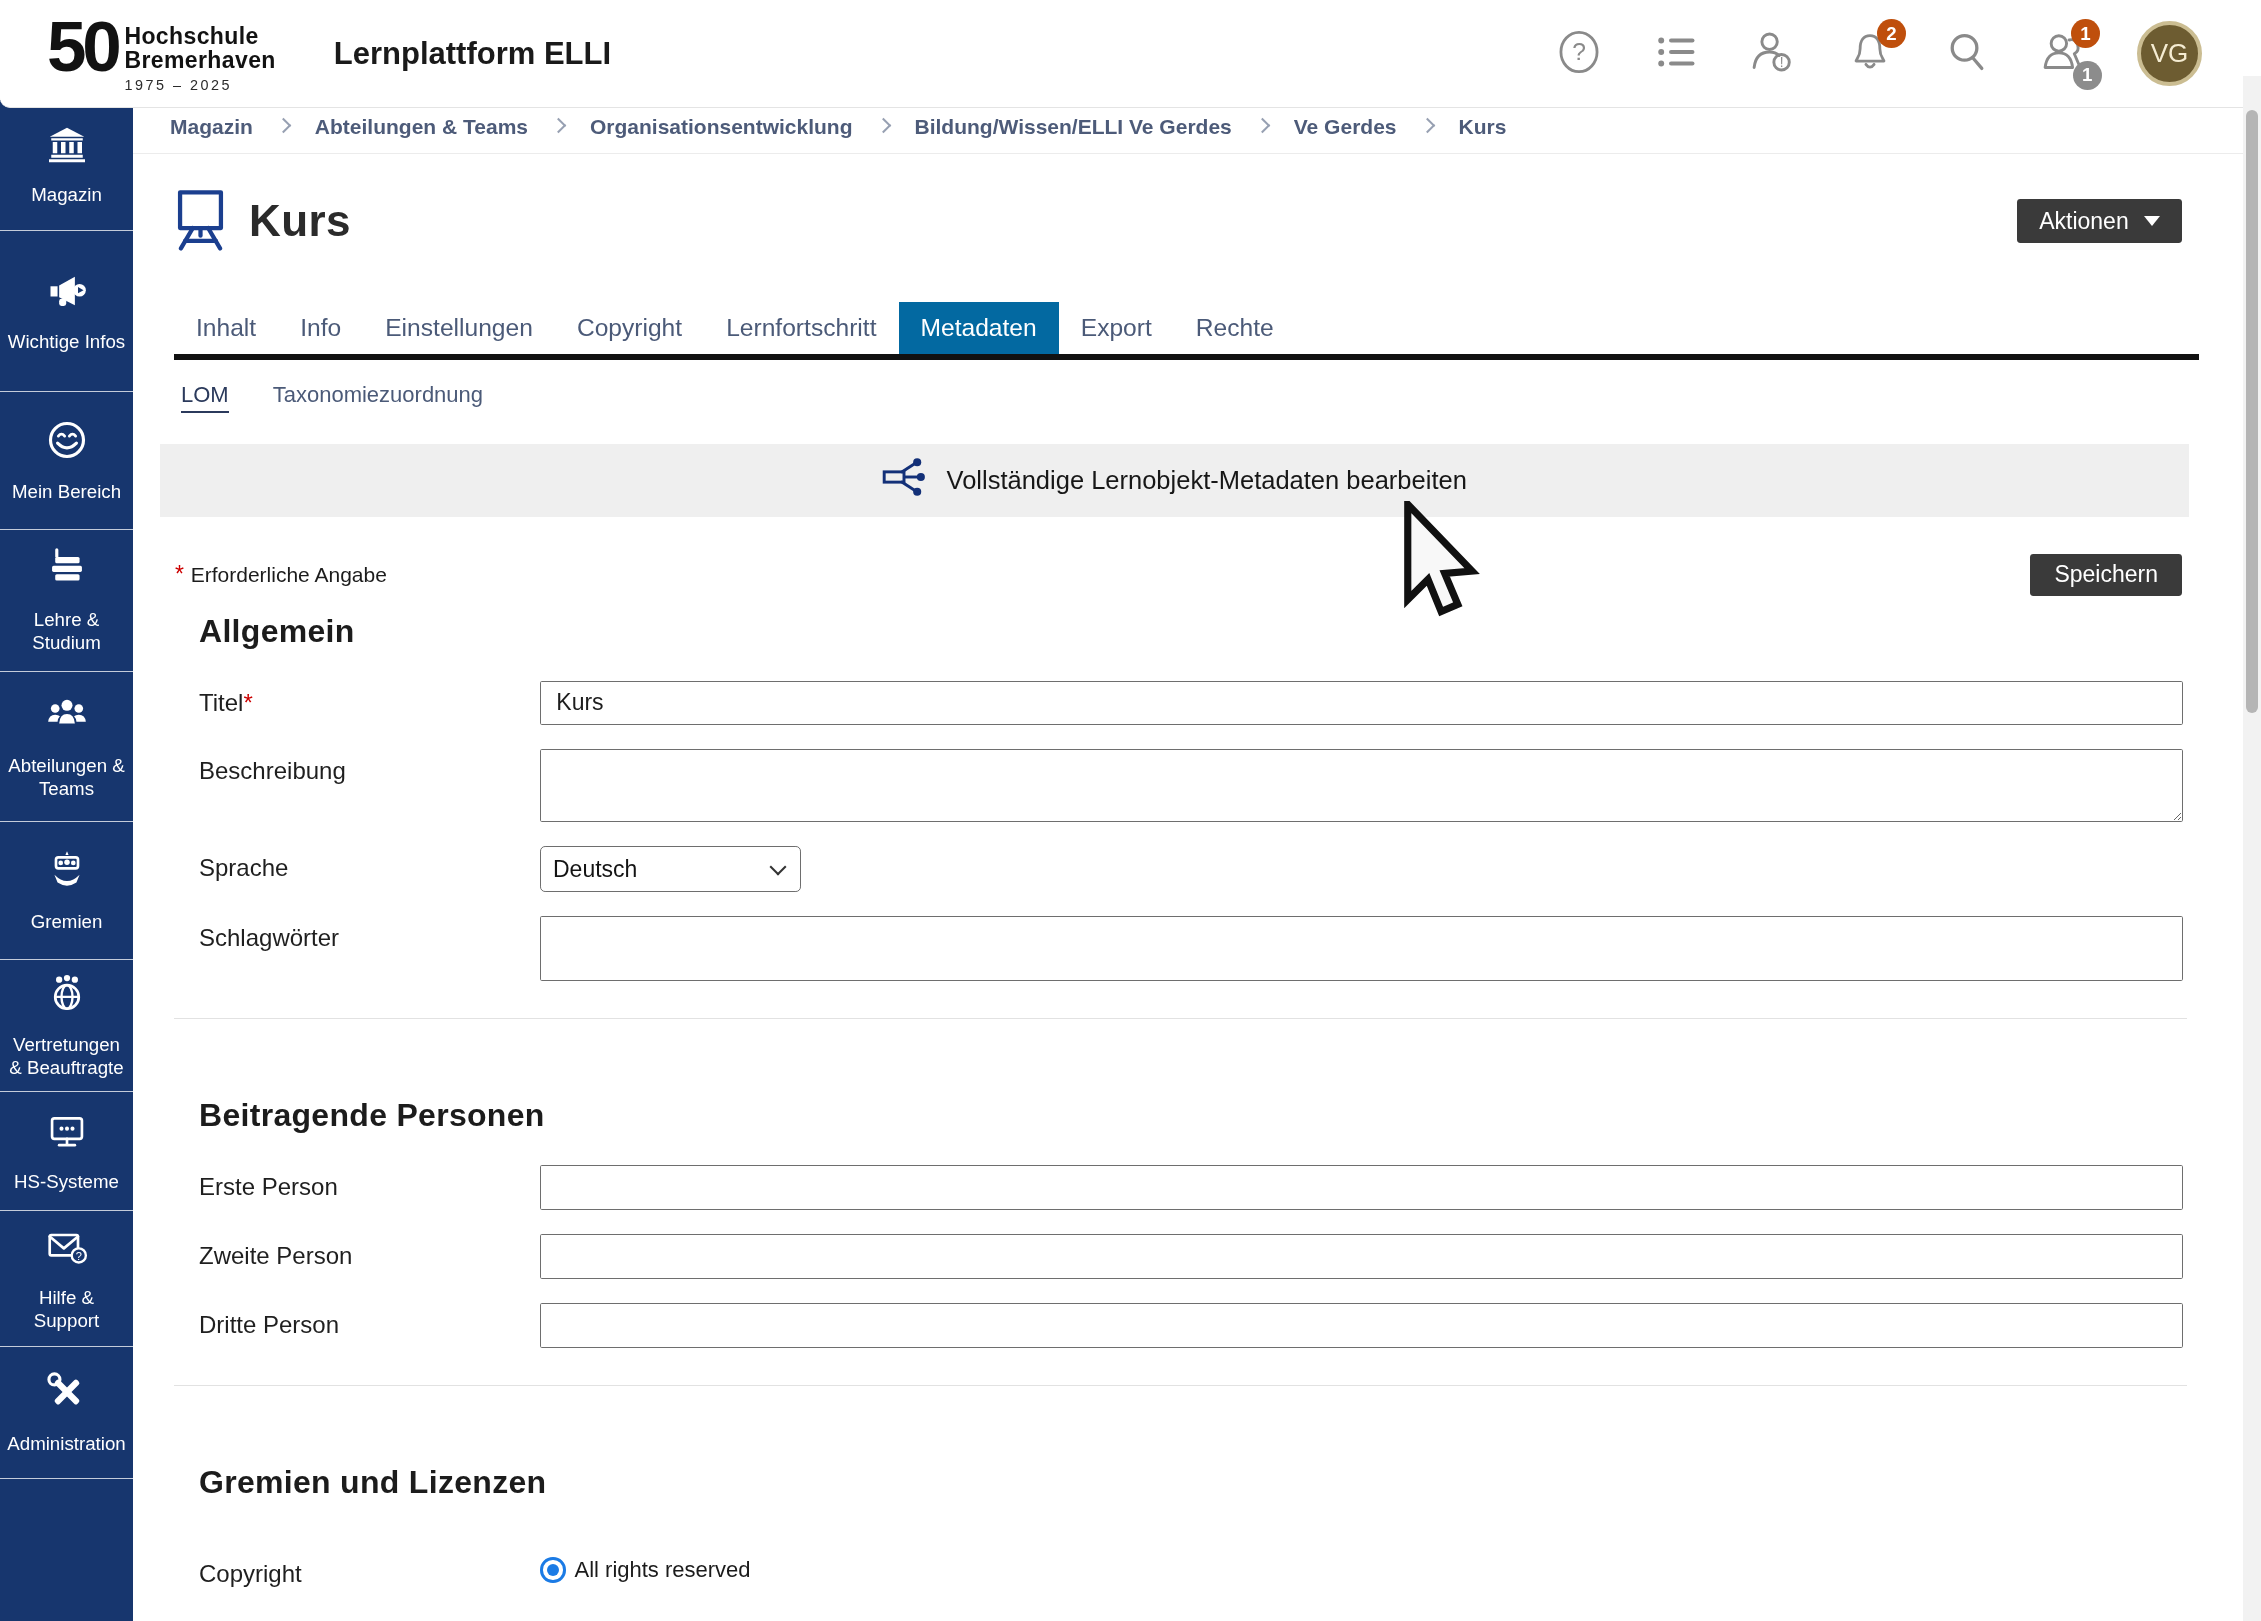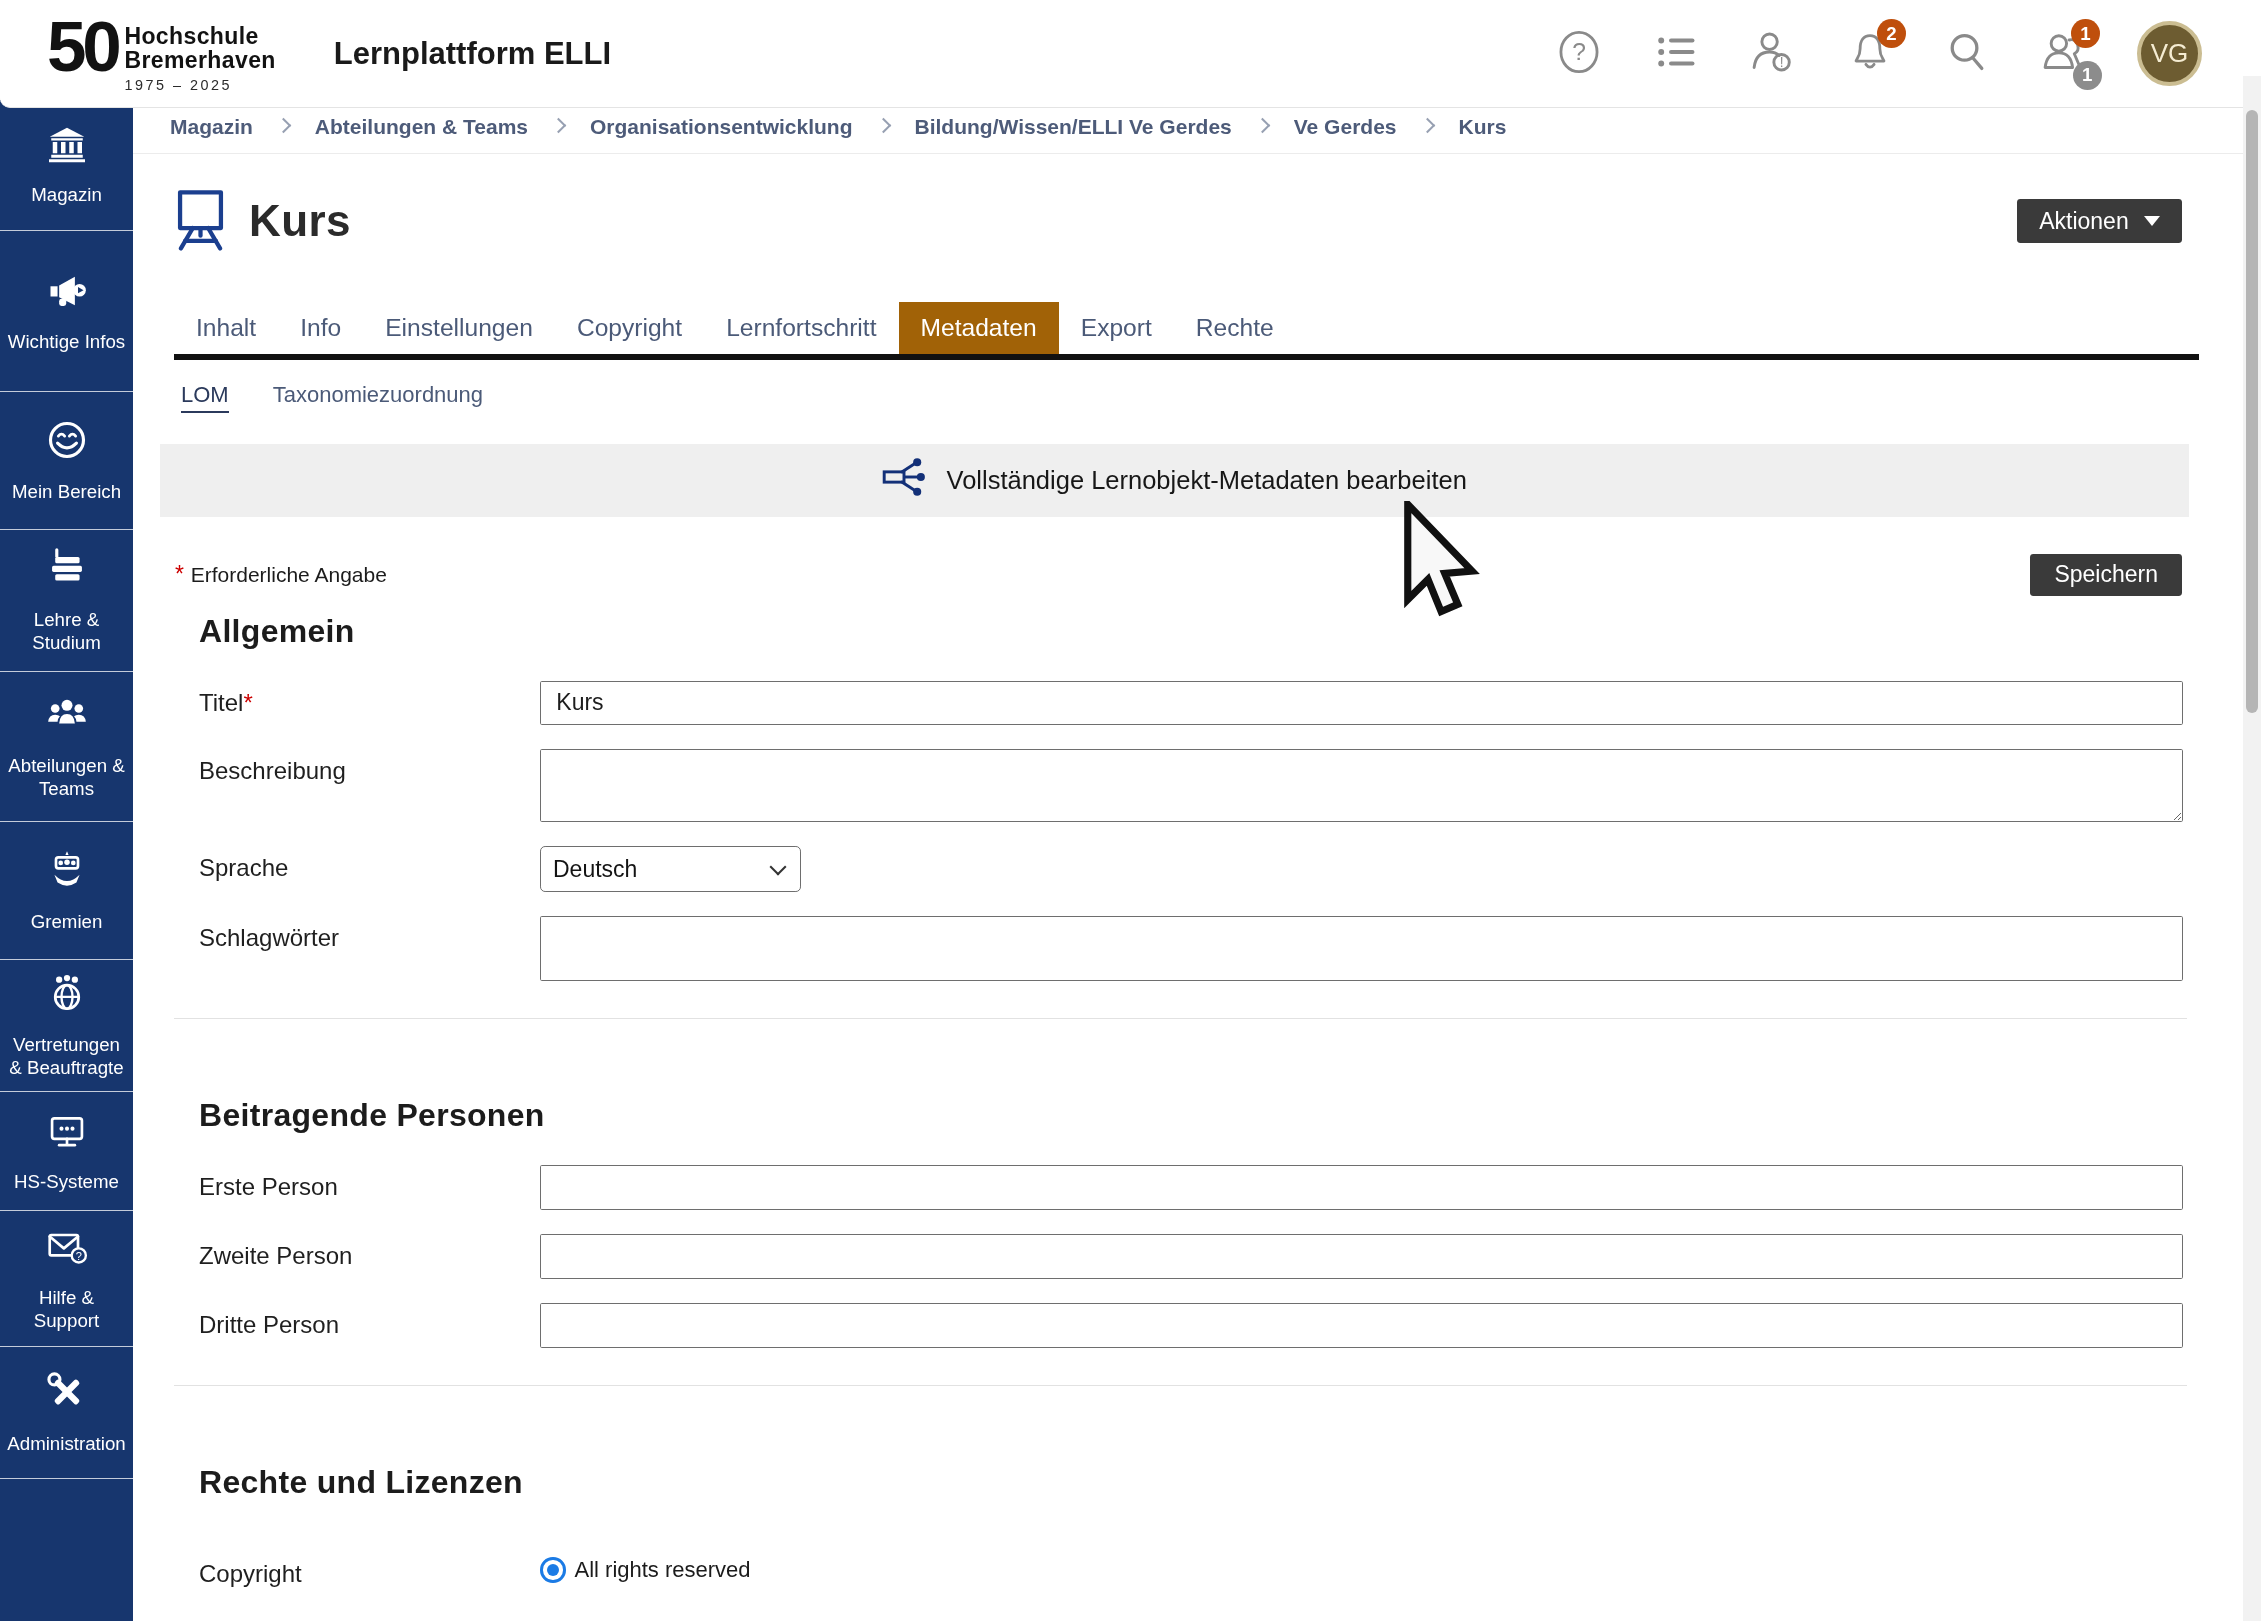--- a/index.html
+++ b/index.html
@@ -51,21 +51,21 @@
   .page-title { font-size:44px; font-weight:bold; color:#2b2b2b; margin-left:22px; letter-spacing:0.4px; }
   .btn-dark { background:#3a3a3a; color:#fff; font-size:23px; border:none; border-radius:3.4px;
               padding:8.5px 22px; display:flex; align-items:center; gap:15.3px; cursor:pointer;
               font-family:"Liberation Sans", sans-serif; }
   .caret { width:0; height:0; border-left:8.5px solid transparent; border-right:8.5px solid transparent;
            border-top:10.2px solid #fff; }
   .title-row .btn-dark { margin-left:auto; }
 
   .tabs { display:flex; margin:48px 44px 0 41px; border-bottom:6px solid #111; align-items:flex-end; }
   .tab { font-size:24.6px; color:#4b5a78; padding:12px 22px; cursor:pointer; white-space:nowrap; }
-  .tab.active { background:#a16207; color:#fff; }
+  .tab.active { background:#0369a1; color:#fff; }
 
   .subtabs { display:flex; gap:44px; margin:22px 41px 0 48px; font-size:22px; }
   .subtab { color:#4b5a78; cursor:pointer; }
   .subtab.active { color:#2b3a5c; border-bottom:2.5px solid #2b3a5c; padding-bottom:2.5px; }
 
   .banner { margin:31px 54px 0 27px; height:73px; background:#efefef; display:flex; align-items:center; justify-content:center; }
   .banner-link { display:flex; align-items:center; gap:20.4px; font-size:25.5px; color:#171717; cursor:pointer; }
   .banner-link svg { stroke:#133078; fill:none; stroke-width:4; }
   .banner-link .dot { fill:#133078; stroke:none; }
 
@@ -424,21 +424,21 @@
       <div class="flabel">Zweite Person</div>
       <input class="txt h53" type="text" value="" style="">
     </div>
     <div class="frow">
       <div class="flabel">Dritte Person</div>
       <input class="txt h53" type="text" value="" style="">
     </div>
   </div>
 
   <div class="divider"></div>
-  <div class="section-h gap">Rechte und Lizenzen</div>
+  <div class="section-h gap">Gremien und Lizenzen</div>
 
   <div class="form" style="margin-top:51px;">
     <div class="frow">
       <div class="flabel">Copyright</div>
       <div class="radio-row">
         <span class="radio">
             <span class="radio-dot"></span>
           </span>
         <span class="radio-label">All rights reserved</span>
       </div>

